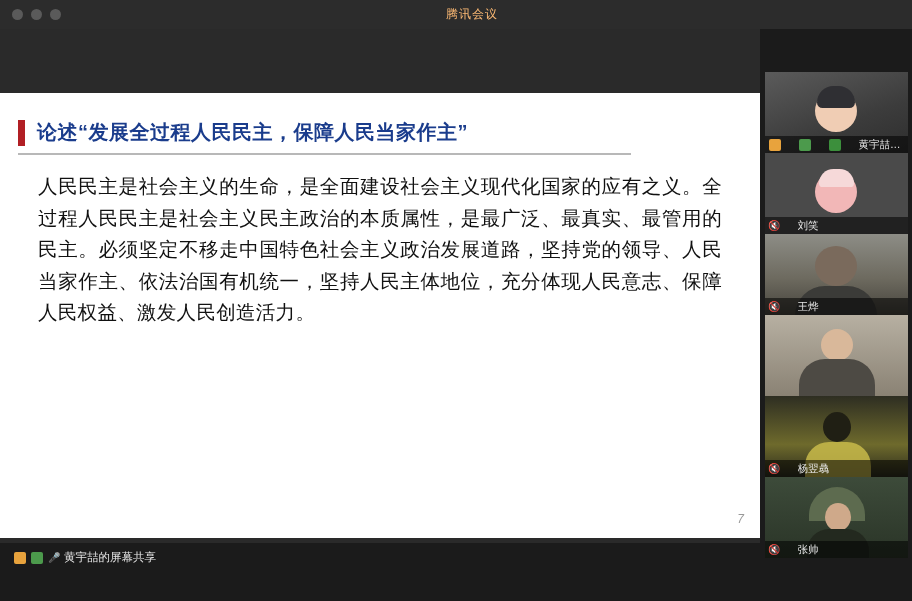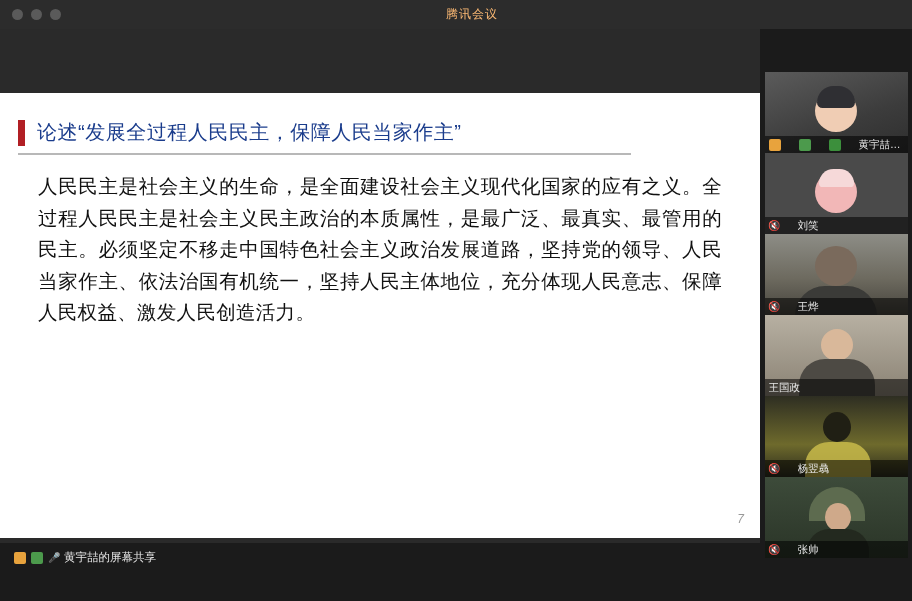--- a/index.html
+++ b/index.html
@@ -77,21 +77,21 @@
   .slide-bar {
     width: 7px;
     height: 26px;
     background: #b11f24;
     margin-right: 12px;
     flex: 0 0 auto;
   }
   .slide-title {
     color: #1a3c8c;
     font-size: 20px;
-    font-weight: normal;
+    font-weight: bold;
     letter-spacing: 0.5px;
     white-space: nowrap;
   }
   .title-rule {
     margin: 7px 0 0 18px;
     width: 613px;
     height: 2px;
     background: #b8b8b8;
   }
   .slide-body {
@@ -295,23 +295,20 @@
         <span class="mic-glyph">🔇</span>
         <span class="tile-name">王烨</span>
       </div>
     </div>
 
     <div class="tile">
       <div class="tile-video scene-tile">
         <div class="blob" style="left:56px;top:14px;width:32px;height:32px;background:#d9b89a;"></div>
         <div class="blob" style="left:34px;top:44px;width:76px;height:40px;background:#4d4a44;border-radius:26px 26px 0 0;"></div>
       </div>
-      <div class="namebar">
-        <span class="tile-name">王国政</span>
-      </div>
     </div>
 
     <div class="tile">
       <div class="tile-video scene-warm">
         <div class="blob" style="left:58px;top:16px;width:28px;height:30px;background:#201f14;"></div>
         <div class="blob" style="left:40px;top:46px;width:66px;height:38px;background:#c9bb4a;border-radius:24px 24px 0 0;opacity:.85;"></div>
       </div>
       <div class="namebar">
         <span class="mic-glyph">🔇</span>
         <span class="tile-name">杨翌骉</span>

